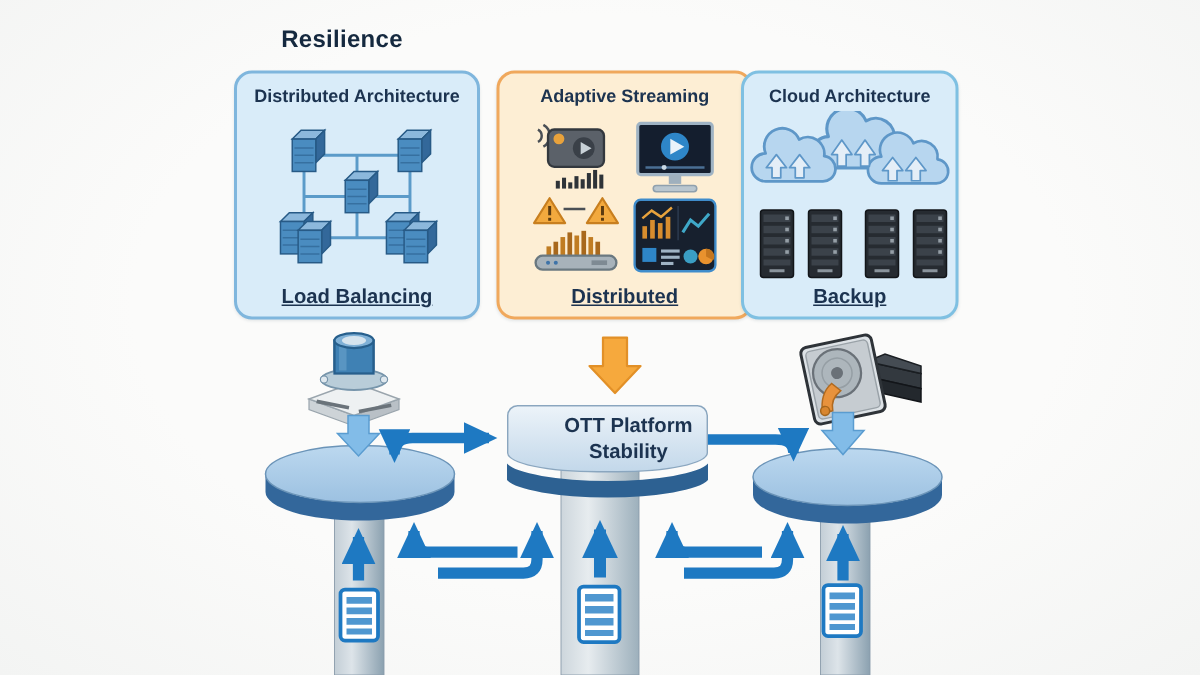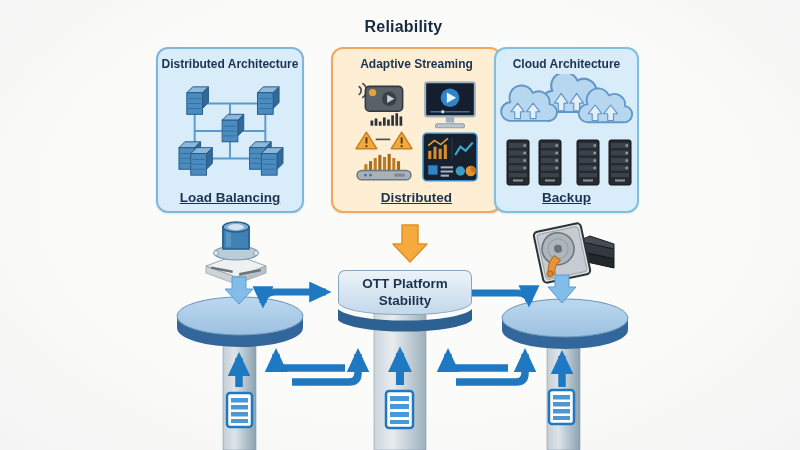--- a/index.html
+++ b/index.html
@@ -18,32 +18,32 @@
   .box-blue2{background:#d9ecf9;border:2px solid #7fc0e2;}
   .box-orange{background:#fdeed4;border:2px solid #f0a85c;}
   .box-label{font-size:12px;font-weight:700;color:#1c3350;text-align:center;white-space:nowrap;}
   .box-label.bottom{font-size:13.5px;text-decoration:underline;}
   .icon-grid{display:grid;grid-template-columns:1fr 1fr;gap:0 8px;align-items:center;justify-items:center;}
   .overlay{position:absolute;left:0;top:215px;width:800px;height:235px;z-index:2;}
   .ott-box{
     position:absolute;left:338px;top:270px;width:134px;height:45px;z-index:5;
     background:linear-gradient(180deg,#ecf3f9,#c3d8ea);
     border:1.5px solid #8aa6bf;border-radius:7px 7px 45% 45% / 7px 7px 13px 13px;
-    display:flex;align-items:center;justify-content:center;box-sizing:border-box;
+    display:flex;align-items:center;justify-content:flex-end;box-sizing:border-box;
   }
   .ott-label{font-size:13.5px;font-weight:700;color:#1c3350;text-align:center;width:104px;line-height:1.25;}
 </style>
 </head>
 <body>
 
 <div class="canvas">
 
-  <div class="col-title" style="left:331px;width:145px;">Reliability</div>
-
-  <div class="feature-box box-blue" style="left:156px;width:148px;">
+  <div class="col-title" style="left:156px;width:144px;">Resilience</div>
+
+  <div class="feature-box box-blue" style="left:156px;width:164px;">
     <div class="box-label">Distributed Architecture</div>
     <svg width="136" height="104" viewBox="0 0 136 106">
       <g stroke="#5b9bc9" stroke-width="2">
         <line x1="32" y1="25" x2="104" y2="25"></line>
           <line x1="32" y1="81" x2="104" y2="81"></line>
         <line x1="32" y1="25" x2="32" y2="81"></line>
           <line x1="104" y1="25" x2="104" y2="81"></line>
         <line x1="68" y1="25" x2="68" y2="81"></line>
           <line x1="32" y1="53" x2="104" y2="53"></line>
       </g>

